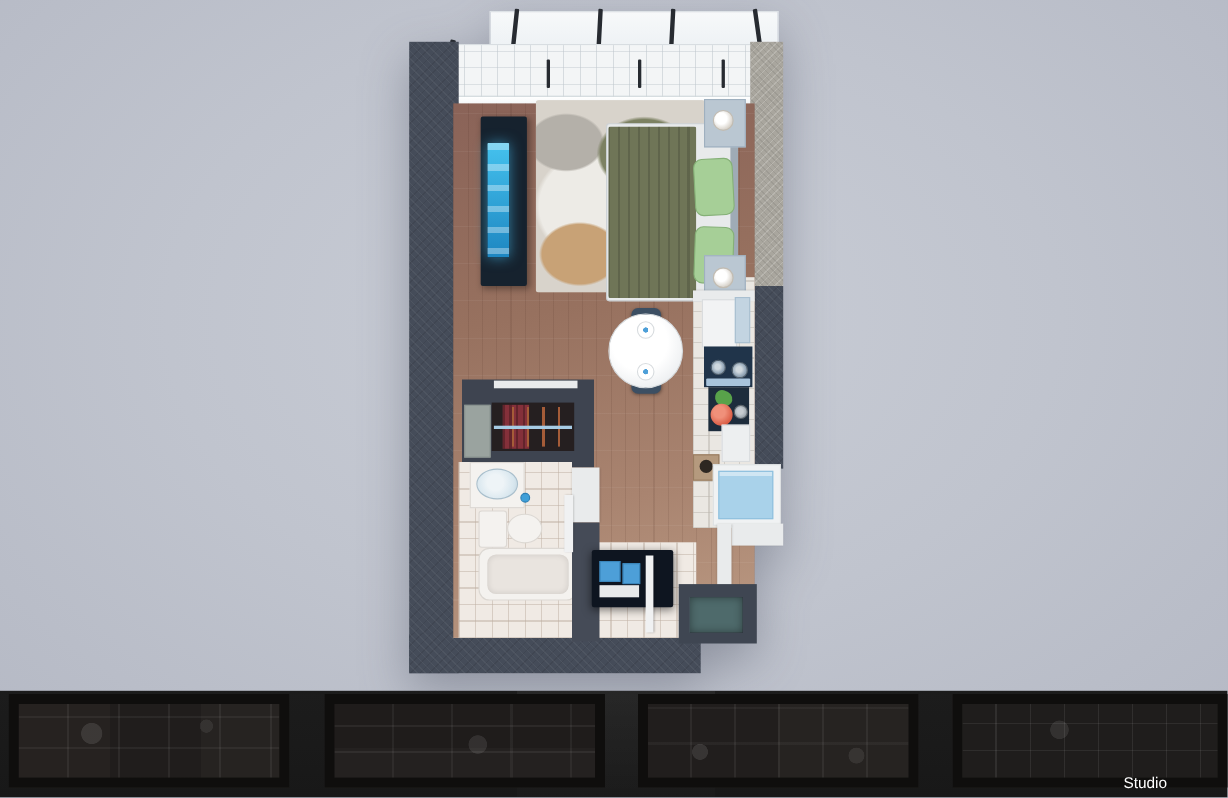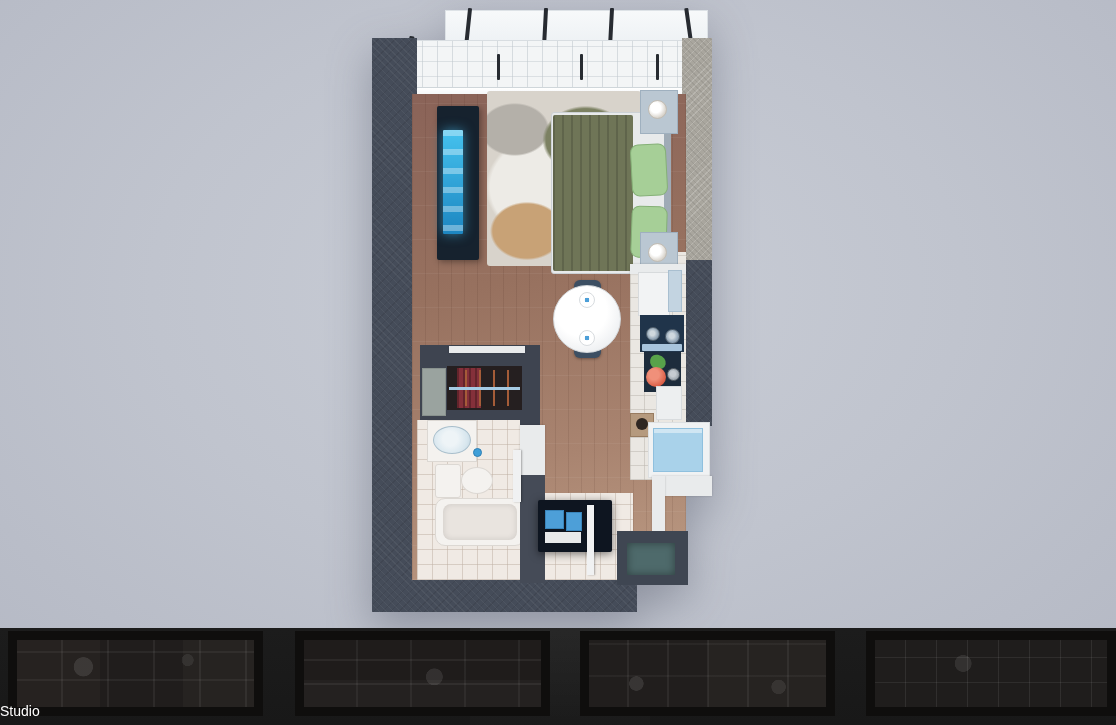--- a/index.html
+++ b/index.html
@@ -169,21 +169,21 @@
       repeating-linear-gradient(90deg, transparent 0 38px, rgba(255,255,255,.06) 38px 40px),
       repeating-linear-gradient(0deg, transparent 0 30px, rgba(255,255,255,.04) 30px 32px),
       radial-gradient(12px 12px at 20% 65%, rgba(255,255,255,.10) 0 58%, transparent 62%),
       radial-gradient(12px 12px at 80% 70%, rgba(255,255,255,.08) 0 58%, transparent 62%),
       linear-gradient(90deg, #211e1d 0 50%, #262321 50% 100%);}
   .mini.m4{background:
       repeating-linear-gradient(90deg, transparent 0 30px, rgba(255,255,255,.08) 30px 31px),
       repeating-linear-gradient(0deg, transparent 0 24px, rgba(255,255,255,.07) 24px 25px),
       radial-gradient(14px 14px at 38% 35%, rgba(255,255,255,.09) 0 58%, transparent 62%),
       #1f1d1c;}
-  .caption{position:absolute;left:0;width:1061px;text-align:left;color:var(--caption-text,#ffffff);pointer-events:none;}
+  .caption{position:absolute;left:0;width:1061px;text-align:right;color:var(--caption-text,#ffffff);pointer-events:none;}
   .caption.title{top:650px;font-size:21px;line-height:24px;font-weight:400;letter-spacing:.2px;}
   .caption.subtitle{top:703px;font-size:14px;line-height:16px;font-weight:400;}
 </style>
 </head>
 <body>
 
 <div class="stage" data-interactable="false">
   <div class="plan" data-interactable="true">
 
     <div class="abs rail-glass" style="left:80px;top:2px;width:263px;height:36px;" data-interactable="false"></div>

